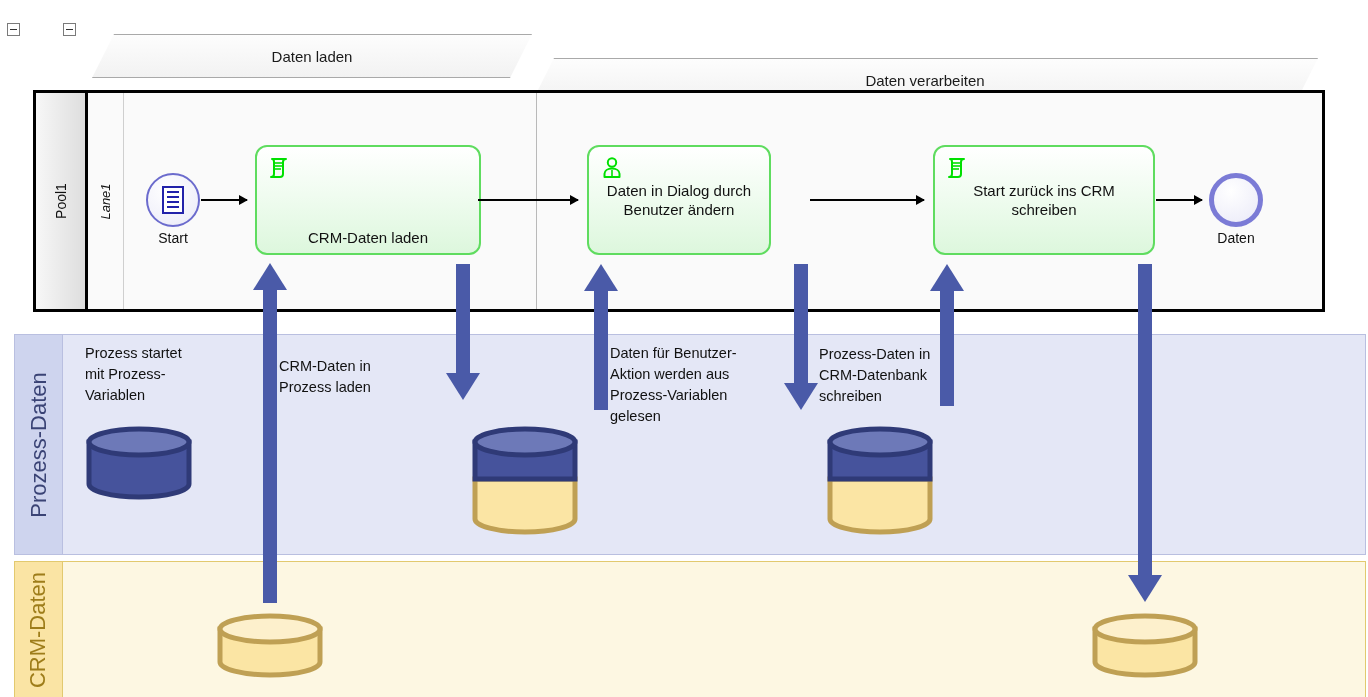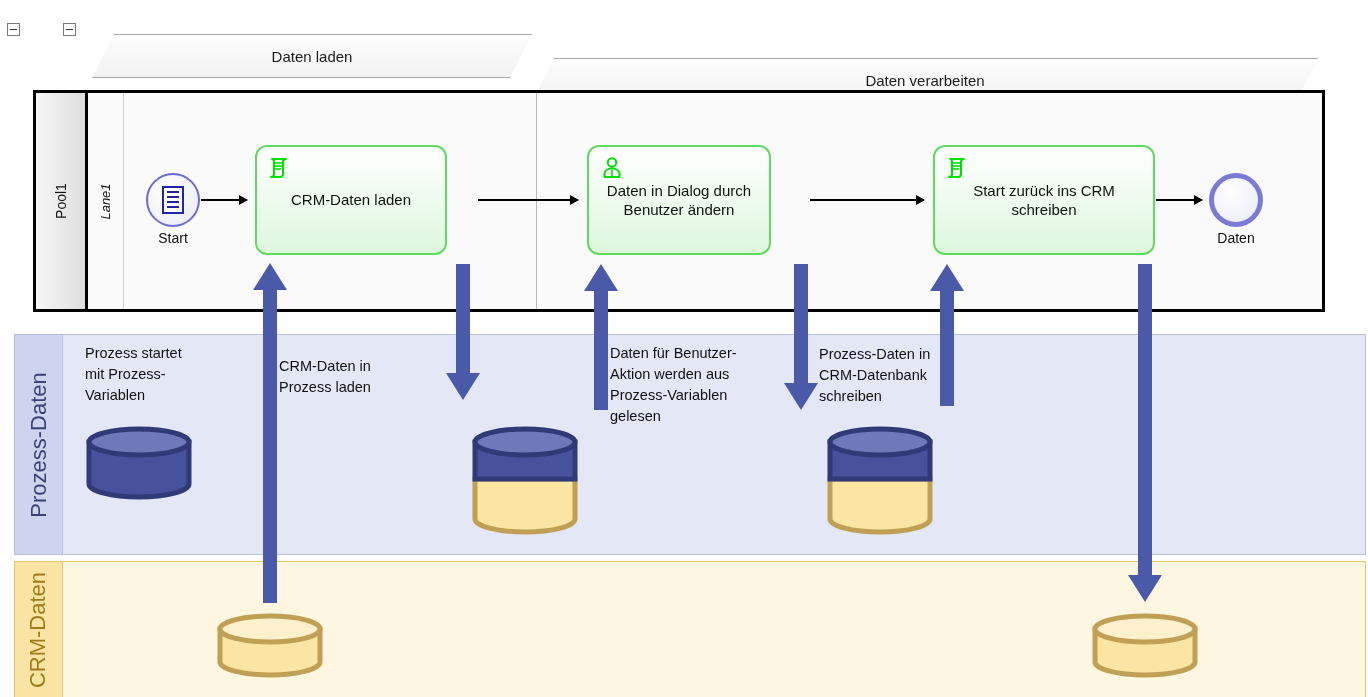--- a/index.html
+++ b/index.html
@@ -112,21 +112,21 @@
   
   .task{
     position:absolute;height:110px;
     border:2px solid #5fdc5f;border-radius:12px;
     background:linear-gradient(to bottom,#ffffff 0%,#f0fcf0 45%,#ddf7dd 100%);
     box-sizing:border-box;
     display:flex;align-items:center;justify-content:center;
     text-align:center;font-size:15px;color:#111;line-height:1.28;
     padding:6px 14px 6px 14px;
   }
-  #task-1{left:255px;top:129px;width:192px;}
+  #task-1{left:255px;top:129px;width:226px;align-items:flex-end;}
   #task-2{left:587px;top:129px;width:184px;}
   #task-3{left:933px;top:129px;width:222px;}
   .task-label{display:block;white-space:pre-line;}
   .task-icon{position:absolute;left:10px;top:8px;width:26px;height:26px;}
 
   
   .seq{position:absolute;height:2px;background:#000;}
   .seq::after{
     content:"";position:absolute;right:-1px;top:-4px;
     width:0;height:0;border-left:9px solid #000;

